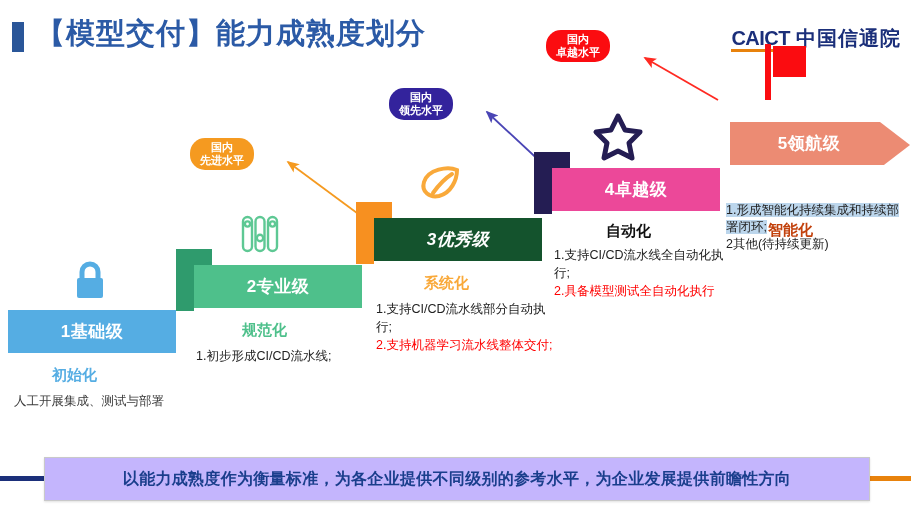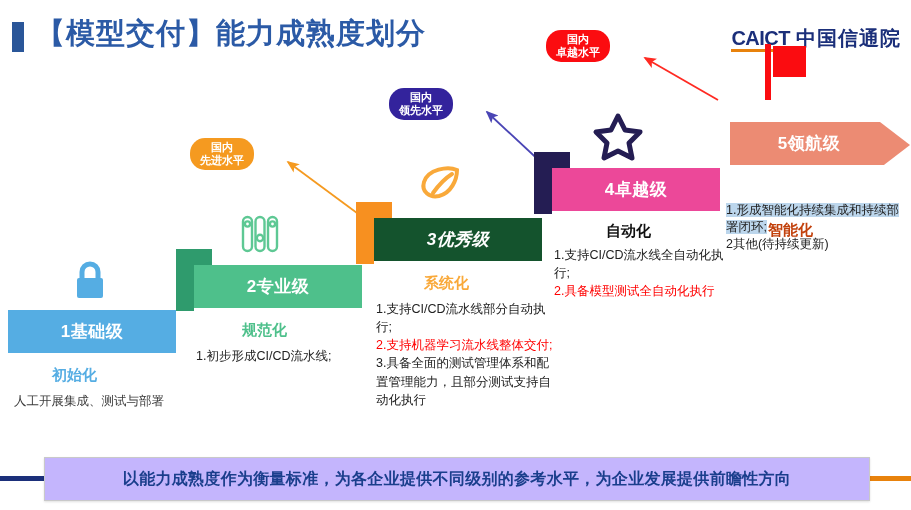--- a/index.html
+++ b/index.html
@@ -229,21 +229,20 @@
       <span class="side">
           <i></i>
         </span>
       <span class="bevel"></span>
       <span class="bar-label">3优秀级</span>
     </div>
     <div class="subtitle">系统化</div>
     <div class="body-text">
       <div>1.支持CI/CD流水线部分自动执行;</div>
       <div class="red">2.支持机器学习流水线整体交付;</div>
-      <div>3.具备全面的测试管理体系和配置管理能力，且部分测试支持自动化执行</div>
     </div>
   </div>
 
   <div class="step" id="step4">
     <div class="bar">
       <span class="side">
           <i></i>
         </span>
       <span class="bevel"></span>
       <span class="bar-label">4卓越级</span>

